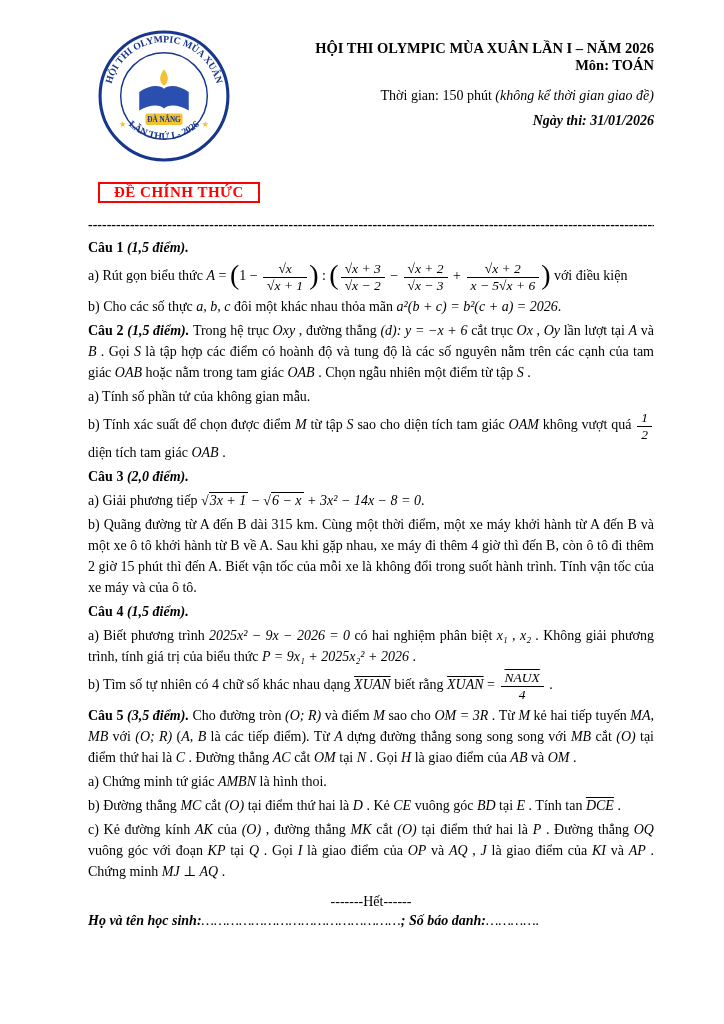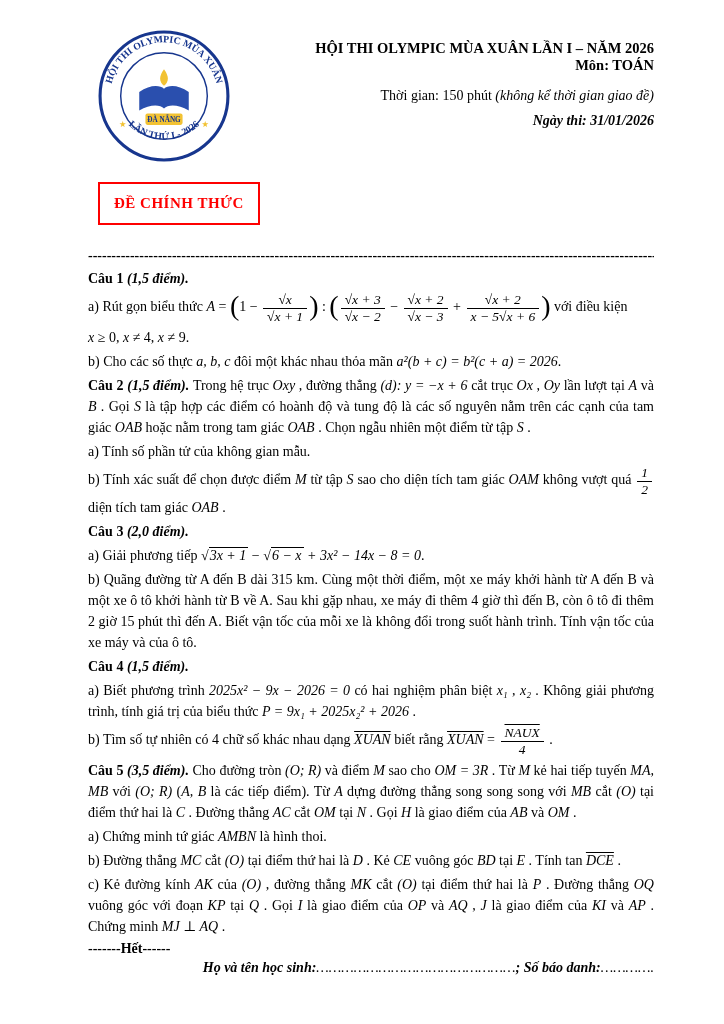--- a/index.html
+++ b/index.html
@@ -8,37 +8,37 @@
         font-family:"Liberation Serif","DejaVu Serif",serif;font-size:14px}
   .header{display:flex;align-items:flex-start}
   .logo-wrap{width:152px;flex:0 0 auto;padding-top:2px;margin-left:10px}
   .header-text{flex:1;text-align:right;padding-top:12px}
   .h-title{font-weight:bold;font-size:14.5px}
   .h-subject{font-weight:bold;font-size:14.5px;margin-top:0}
   .h-time{margin-top:14px}
   .h-time .it{font-style:italic}
   .h-date{font-weight:bold;font-style:italic;margin-top:9px}
   .official-box{display:inline-block;border:2px solid #fe0000;color:#fe0000;font-weight:bold;
-        font-size:15px;padding:11px 14px;margin:16px 0 17px 10px;letter-spacing:.5px}
+        font-size:15px;padding:0 14px;margin:16px 0 8px 10px;letter-spacing:.5px}
   .divider{white-space:nowrap;overflow:hidden;margin:6px 0 4px;font-weight:bold}
   p.para{margin:3px 0;text-align:justify;line-height:1.5}
   .formula{line-height:1.25;margin:7px 0 5px}
   .gap{margin-top:6px}
   .rn-b{font-weight:bold}
   .rn-i{font-style:italic}
   .rn-bi{font-weight:bold;font-style:italic}
   .rn-p{font-size:28px;font-weight:300;vertical-align:middle;line-height:1;position:relative;top:-2px}
   .rn-r{font-style:italic;border-top:1.3px solid #000;padding:0 2px 0 1px}
   .rn-ol{font-style:italic;text-decoration:overline}
   .rn-f{display:inline-flex;flex-direction:column;text-align:center;vertical-align:middle;
         font-style:italic;line-height:1.15;font-size:13.5px;margin:0 2px}
   .fnum{border-bottom:1px solid #000;padding:0 4px}
   .fden{padding:0 4px}
-  .het{font-weight:bold;margin-top:4px}
-  .sign{text-align:right;margin-top:3px}
+  .het{text-align:center;font-weight:normal;margin-top:12px}
+  .sign{text-align:left;margin-top:3px}
 </style>
 </head>
 <body>
 
 <div class="page">
 
   <header class="header">
     <div class="logo-wrap">
       <svg width="132" height="132" viewBox="0 0 128 128">
         <defs>
@@ -83,21 +83,20 @@
         </span><span class="rn-p">)</span><span class="rn-n"> : </span><span class="rn-p">(</span><span class="rn-f">
           <span class="fnum">√x + 3</span>
           <span class="fden">√x − 2</span>
         </span><span class="rn-n"> − </span><span class="rn-f">
           <span class="fnum">√x + 2</span>
           <span class="fden">√x − 3</span>
         </span><span class="rn-n"> + </span><span class="rn-f">
           <span class="fnum">√x + 2</span>
           <span class="fden">x − 5√x + 6</span>
         </span><span class="rn-p">)</span><span class="rn-n">  với điều kiện</span></p>
-    <p class="para gap"><span class="rn-i">x</span><span class="rn-n"> ≥ 0,  </span><span class="rn-i">x</span><span class="rn-n"> ≠ 4,  </span><span class="rn-i">x</span><span class="rn-n"> ≠ 9.</span></p>
     <p class="para"><span class="rn-n">b) Cho các số thực </span><span class="rn-i">a, b, c</span><span class="rn-n"> đôi một khác nhau thỏa mãn </span><span class="rn-i">a²(b + c) = b²(c + a) = 2026</span><span class="rn-n">.</span></p>
 
     <p class="para"><span class="rn-b">Câu 2 </span><span class="rn-bi">(1,5 điểm). </span><span class="rn-n">Trong hệ trục </span><span class="rn-i">Oxy</span><span class="rn-n"> , đường thẳng </span><span class="rn-i">(d): y = −x + 6</span><span class="rn-n"> cắt trục </span><span class="rn-i">Ox</span><span class="rn-n"> , </span><span class="rn-i">Oy</span><span class="rn-n">  lần lượt tại </span><span class="rn-i">A</span><span class="rn-n">  và </span><span class="rn-i">B</span><span class="rn-n"> . Gọi </span><span class="rn-i">S</span><span class="rn-n"> là tập hợp các điểm có hoành độ và tung độ là các số nguyên nằm trên các cạnh của tam giác </span><span class="rn-i">OAB</span><span class="rn-n">  hoặc nằm trong tam giác </span><span class="rn-i">OAB</span><span class="rn-n"> . Chọn ngẫu nhiên một điểm từ tập </span><span class="rn-i">S</span><span class="rn-n"> .</span></p>
     <p class="para"><span class="rn-n">a) Tính số phần tử của không gian mẫu.</span></p>
     <p class="para"><span class="rn-n">b) Tính xác suất để chọn được điểm </span><span class="rn-i">M</span><span class="rn-n"> từ tập </span><span class="rn-i">S</span><span class="rn-n">  sao cho diện tích tam giác </span><span class="rn-i">OAM</span><span class="rn-n">  không vượt quá </span><span class="rn-f">
           <span class="fnum">1</span>
           <span class="fden">2</span>
         </span><span class="rn-n">  diện tích tam giác </span><span class="rn-i">OAB</span><span class="rn-n"> .</span></p>
 
     <p class="para"><span class="rn-b">Câu 3 </span><span class="rn-bi">(2,0 điểm).</span></p>

